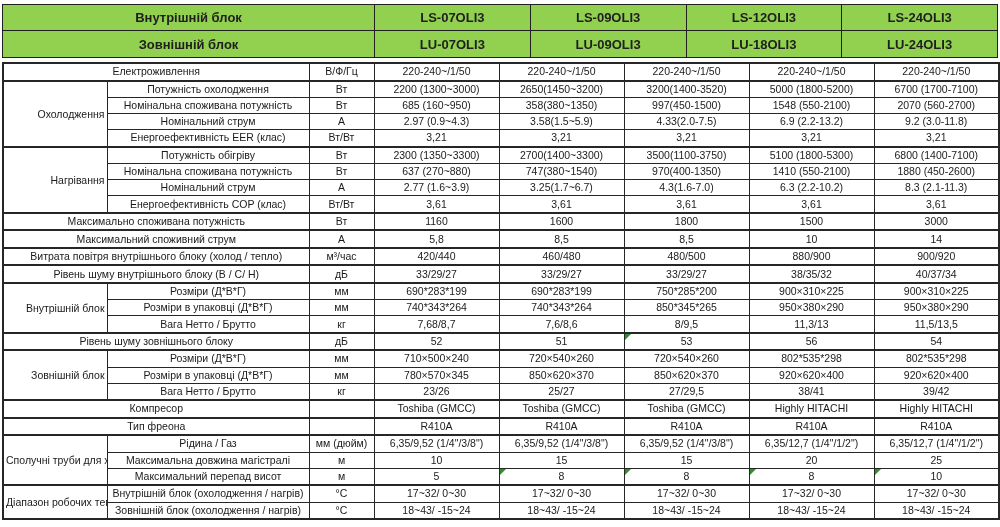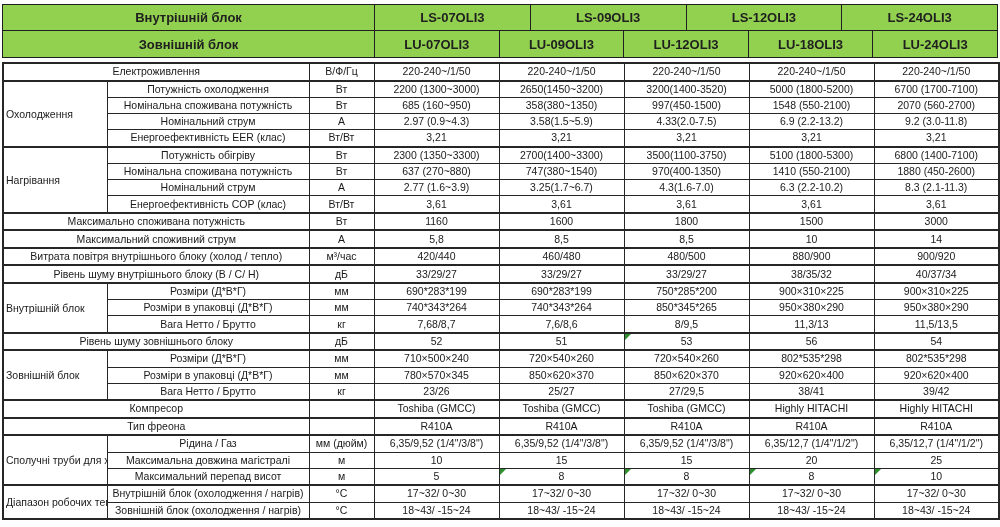--- a/index.html
+++ b/index.html
@@ -22,21 +22,21 @@
   table.spec{
     position:absolute;left:2px;top:62px;width:996px;height:458px;
     border-collapse:collapse;table-layout:fixed;
     font-size:10.5px;line-height:1.05;
   }
   table.spec{border:2px solid #262626;}
   table.spec td{
     border:1px solid #262626;padding:0 2px;overflow:hidden;
     white-space:nowrap;vertical-align:middle;position:relative;
   }
-  td.cat{text-align:left;white-space:normal;line-height:1.15;}
+  td.cat{text-align:right;white-space:normal;line-height:1.15;}
   td.lbl{text-align:center;padding-left:3px;}
   td.unit{text-align:center;}
   td.val{text-align:center;}
   tr.sec td{border-top-width:2px;}
   .flag{
     position:absolute;top:0;left:0;width:0;height:0;
     border-top:6px solid #2f8f2f;border-right:6px solid transparent;
   }
 </style>
 </head>
@@ -48,21 +48,20 @@
         <div class="hcell hlabel">Внутрішній блок</div>
         <div class="hcell hmodel">LS-07OLI3</div>
         <div class="hcell hmodel">LS-09OLI3</div>
         <div class="hcell hmodel">LS-12OLI3</div>
         <div class="hcell hmodel">LS-24OLI3</div>
       </div>
       <div class="hrow">
         <div class="hcell hlabel">Зовнішній блок</div>
         <div class="hcell hmodel">LU-07OLI3</div>
         <div class="hcell hmodel">LU-09OLI3</div>
-        <div class="hcell hmodel">LU-12OLI3</div>
         <div class="hcell hmodel">LU-18OLI3</div>
         <div class="hcell hmodel">LU-24OLI3</div>
       </div>
     </div>
   <table class="spec">
     <colgroup>
       <col style="width:104px">
         <col style="width:202px">
         <col style="width:65px">
       <col style="width:125px">

